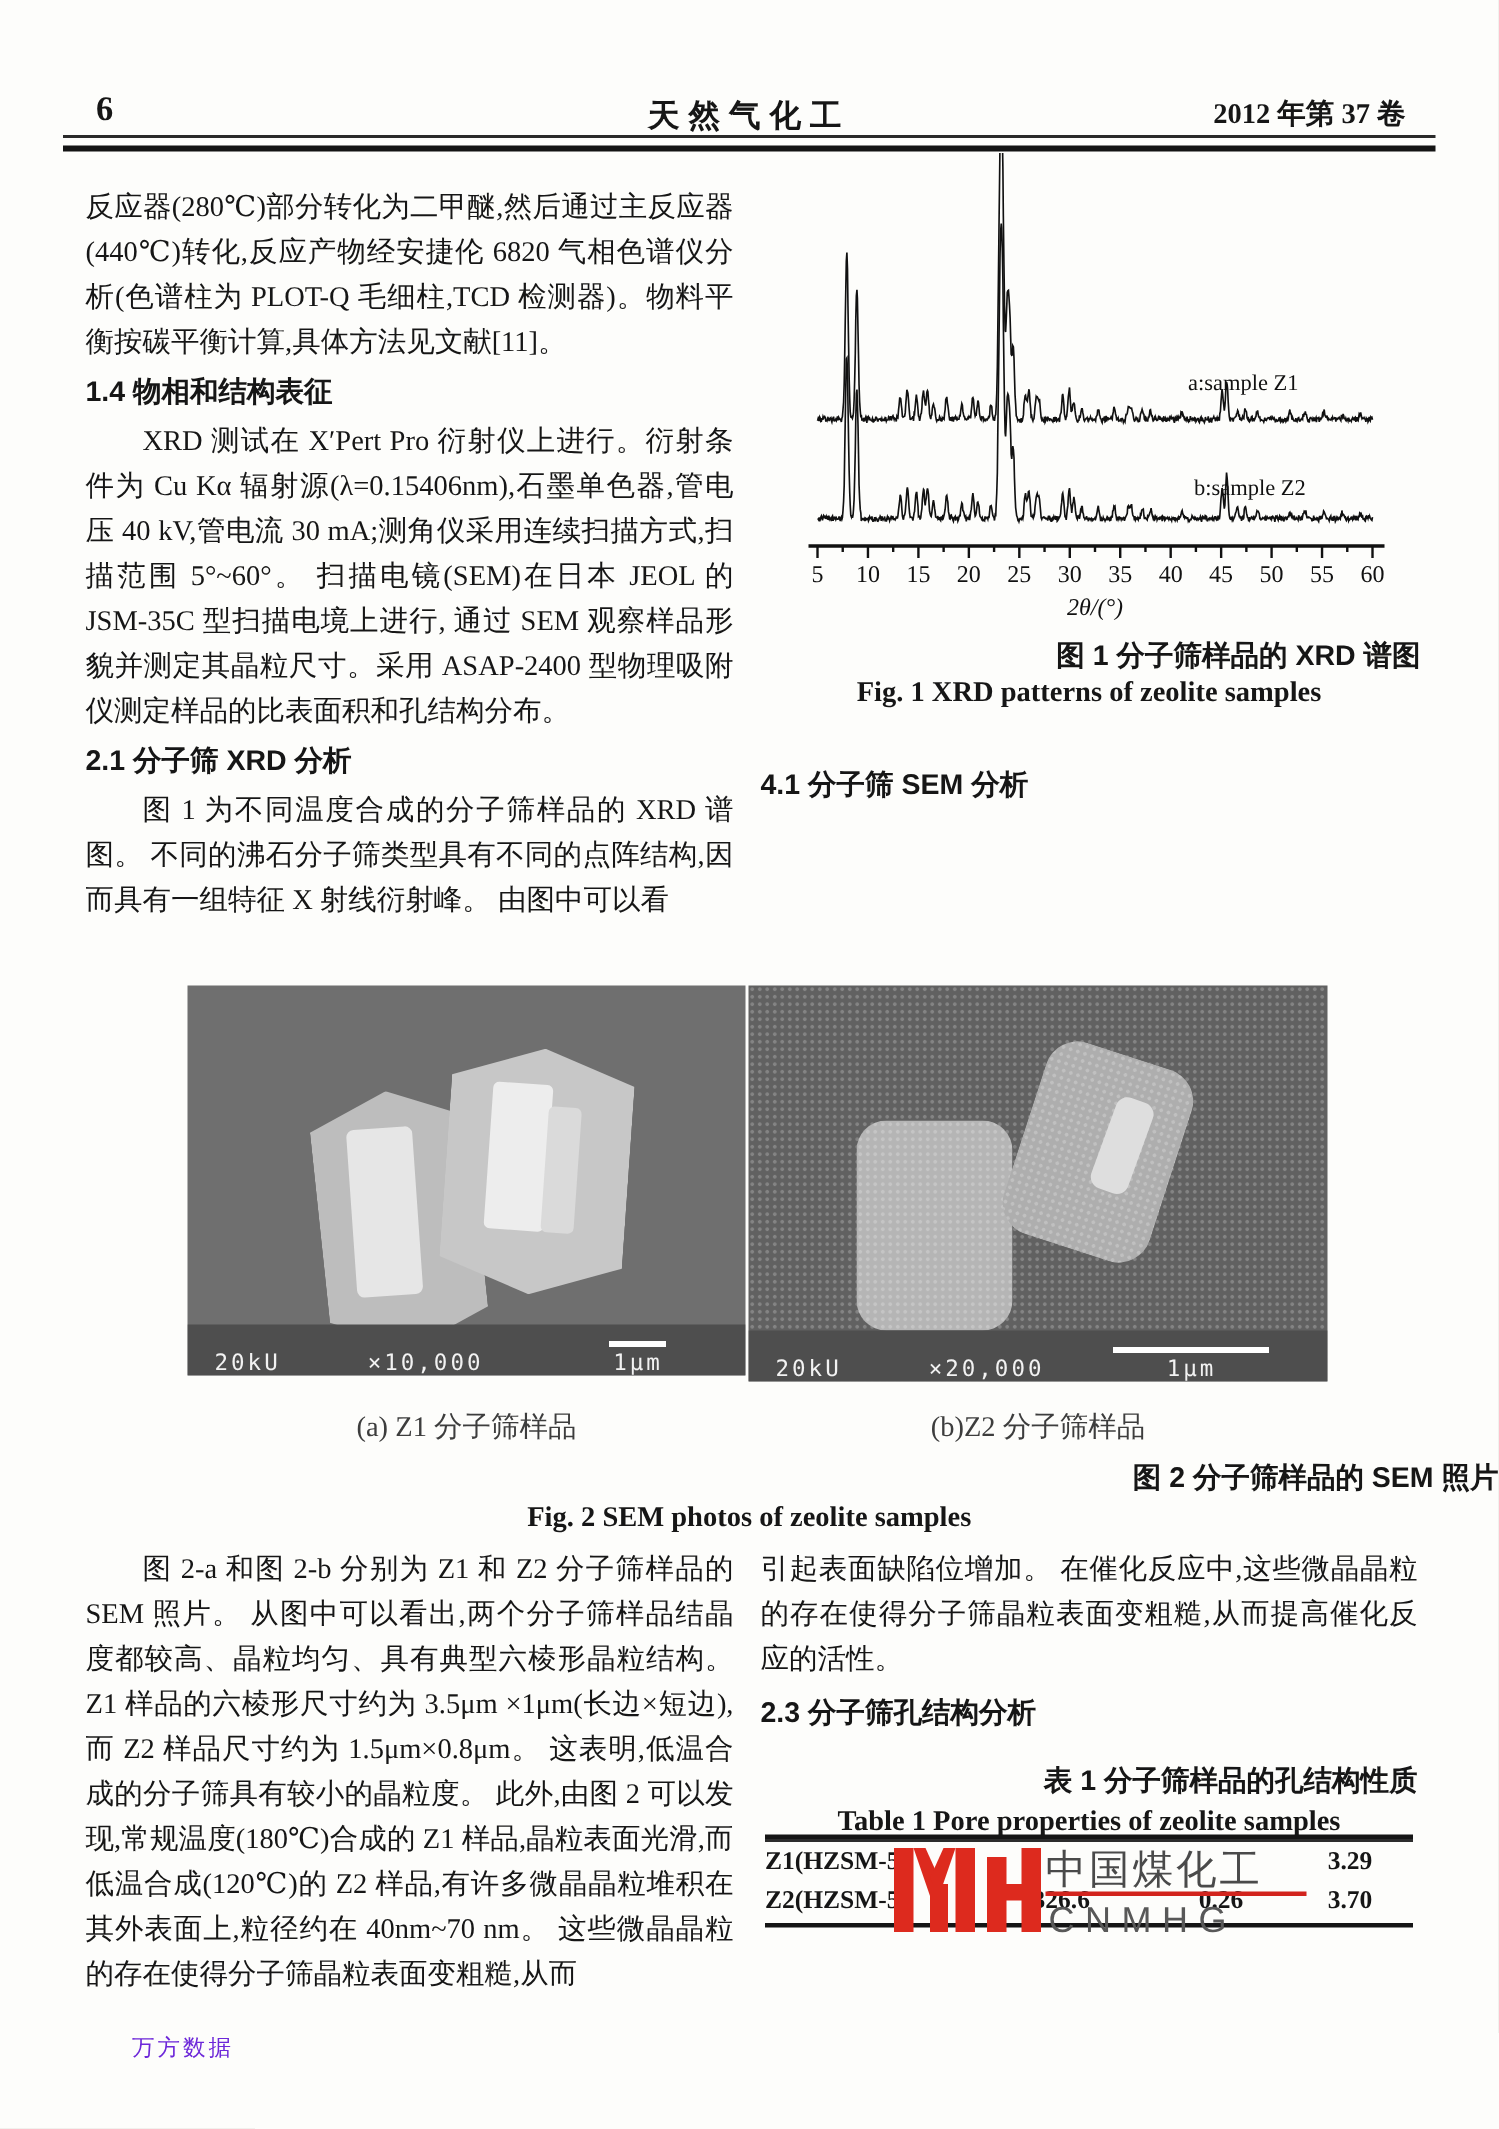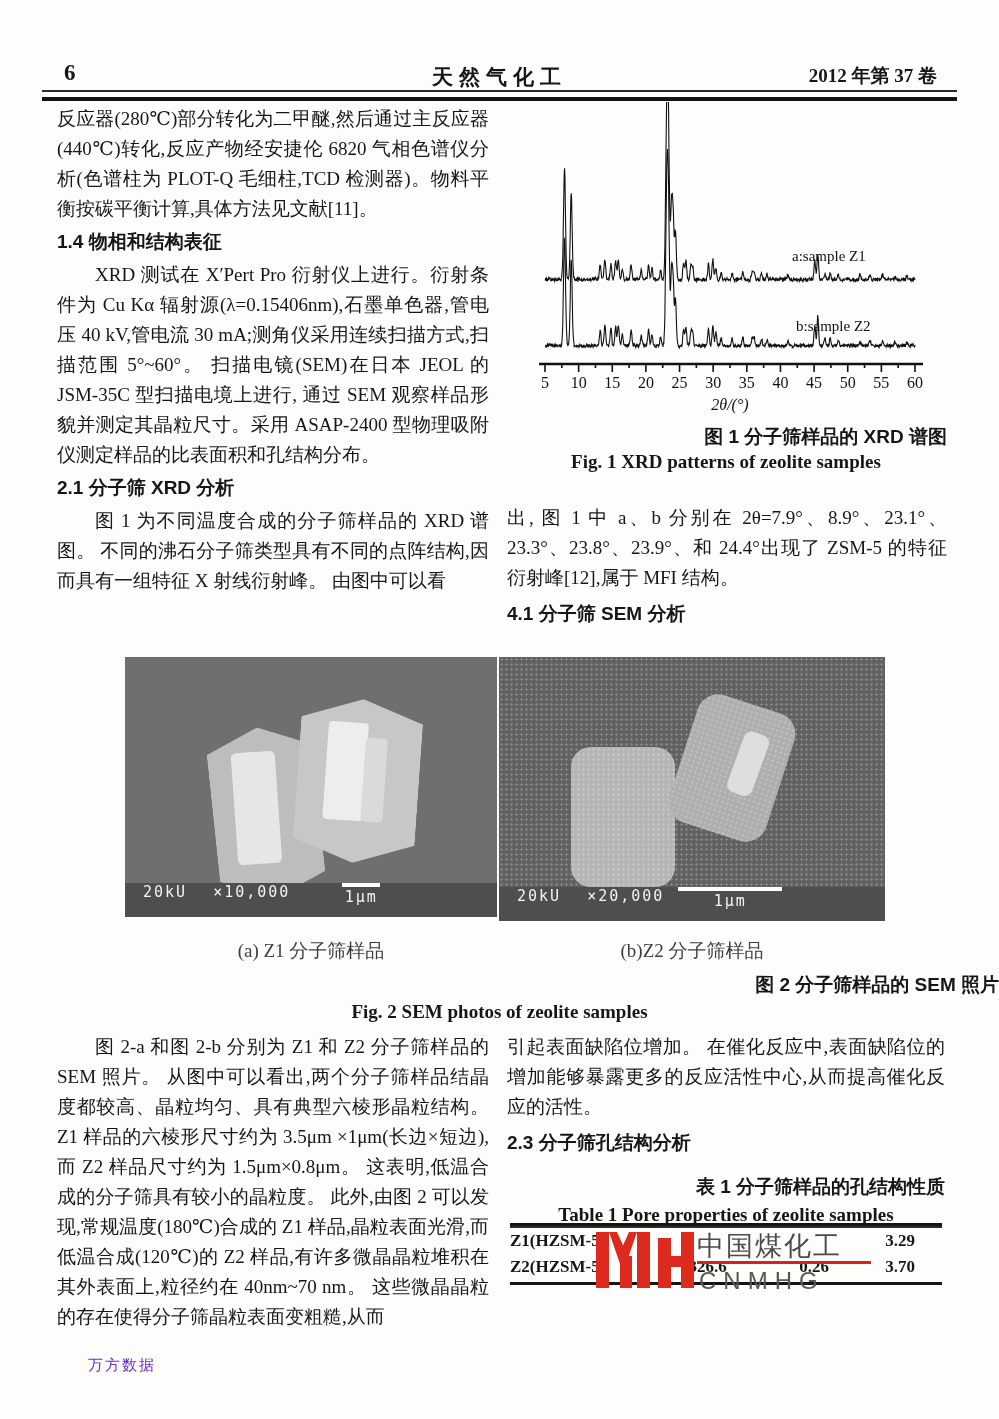--- a/index.html
+++ b/index.html
@@ -29,21 +29,21 @@
   .figcap-en{font-weight:700;font-size:19px;text-align:center;width:100%;}
   
   .sem{overflow:hidden;background:#6f6f6f;}
   .sem .inner{position:absolute;inset:0;}
   .speckle{background-image:radial-gradient(rgba(255,255,255,0.22) 1px,transparent 1.4px);
            background-size:5px 5px;}
   .crystal{position:absolute;}
   .hex{clip-path:polygon(50% 0,100% 13%,100% 87%,50% 100%,0 87%,0 13%);}
   .sembar{position:absolute;left:0;right:0;bottom:0;height:34px;background:#4e4e4e;
           color:#f2f2f2;font-family:"DejaVu Sans Mono","Liberation Mono",monospace;
-          font-size:15px;letter-spacing:2px;display:flex;align-items:flex-start;}
+          font-size:15px;letter-spacing:2px;display:flex;align-items:flex-end;gap:32px;}
   .sembar span{display:inline-block;}
   .scaleunit{border-top:4px solid #fff;padding-top:1px;text-align:center;}
   .semcap{font-size:19px;color:#3d3d3d;text-align:center;}
   
   #tbl{left:510px;top:1223px;width:432px;font-size:17px;font-weight:700;}
   .tgrid{display:grid;grid-template-columns:135px 125px 88px 84px;align-items:center;}
   .tgrid div{padding:3px 0;}
   .tr-thick{height:3px;background:#151515;}
   .tr-thin{height:1.5px;background:#2c2c2c;}
   .c-center{text-align:center;}
@@ -58,21 +58,21 @@
 <body>
 
 <div id="page">
 
   <div class="abs pgnum" style="left:64px;top:60px;">6</div>
   <div class="abs jtitle" style="left:0;right:0;top:63px;text-align:center;">天然气化工</div>
   <div class="abs vol" style="right:62px;top:63px;">2012 年第 37 卷</div>
   <div class="abs rule-thin" style="left:42px;right:42px;top:90px;"></div>
   <div class="abs rule-thick" style="left:42px;right:42px;top:97px;"></div>
 
-  <div class="abs col" style="left:57px;top:104px;">
+  <div class="abs col" style="left:57px;top:124px;">
     <p class="para">反应器(280℃)部分转化为二甲醚,然后通过主反应器(440℃)转化,反应产物经安捷伦 6820 气相色谱仪分析(色谱柱为 PLOT-Q 毛细柱,TCD 检测器)。物料平衡按碳平衡计算,具体方法见文献[11]。</p>
     <div class="h-sub">1.4  物相和结构表征</div>
     <p class="para indent">XRD 测试在 X′Pert Pro 衍射仪上进行。衍射条件为 Cu Kα 辐射源(λ=0.15406nm),石墨单色器,管电压 40 kV,管电流 30 mA;测角仪采用连续扫描方式,扫描范围 5°~60°。 扫描电镜(SEM)在日本 JEOL 的 JSM-35C 型扫描电境上进行, 通过 SEM 观察样品形貌并测定其晶粒尺寸。采用 ASAP-2400 型物理吸附仪测定样品的比表面积和孔结构分布。</p>
     <div class="h-sub">2.1  分子筛 XRD 分析</div>
     <p class="para indent">图 1 为不同温度合成的分子筛样品的 XRD 谱图。 不同的沸石分子筛类型具有不同的点阵结构,因而具有一组特征 X 射线衍射峰。 由图中可以看</p>
   </div>
 
   <div id="fig1" class="abs">
     <svg id="xrd-svg" width="442" height="312" viewBox="0 0 442 312">
         <polyline points="40.0,178.5 40.4,177.4 40.7,175.8 41.1,178.8 41.5,176.0 41.8,176.6 42.2,179.0 42.6,178.8 43.0,176.7 43.3,177.9 43.7,175.7 44.1,176.7 44.4,176.2 44.8,175.7 45.2,176.5 45.5,178.5 45.9,178.3 46.3,178.7 46.7,176.9 47.0,177.5 47.4,176.9 47.8,178.8 48.1,177.3 48.5,176.9 48.9,176.5 49.2,178.2 49.6,179.4 50.0,177.3 50.4,177.7 50.7,175.7 51.1,178.5 51.5,178.6 51.8,178.3 52.2,177.5 52.6,178.4 52.9,177.4 53.3,175.6 53.7,178.3 54.1,176.2 54.4,176.8 54.8,177.6 55.2,177.5 55.5,177.8 55.9,179.3 56.3,176.6 56.6,175.9 57.0,171.0 57.4,166.0 57.8,153.5 58.1,137.1 58.5,111.8 58.9,88.9 59.2,72.2 59.6,66.3 60.0,77.5 60.3,101.5 60.7,126.5 61.1,149.6 61.5,164.4 61.8,172.4 62.2,176.0 62.6,176.3 62.9,175.9 63.3,176.9 63.7,175.2 64.0,173.0 64.4,164.8 64.8,151.0 65.2,133.3 65.5,111.9 65.9,95.2 66.3,91.2 66.6,96.9 67.0,118.2 67.4,137.6 67.7,154.6 68.1,165.9 68.5,171.8 68.9,176.3 69.2,174.6 69.6,177.9 70.0,177.8 70.3,177.5 70.7,179.0 71.1,176.5 71.4,178.8 71.8,177.0 72.2,175.9 72.6,177.5 72.9,179.9 73.3,176.2 73.7,176.7 74.0,176.0 74.4,177.6 74.8,176.9 75.1,177.7 75.5,178.0 75.9,178.4 76.3,177.7 76.6,176.9 77.0,179.5 77.4,177.3 77.7,178.9 78.1,178.4 78.5,178.2 78.8,176.2 79.2,176.2 79.6,176.9 80.0,178.6 80.3,178.7 80.7,177.6 81.1,177.4 81.4,177.3 81.8,177.1 82.2,178.2 82.5,178.4 82.9,176.9 83.3,178.4 83.7,178.3 84.0,177.8 84.4,177.4 84.8,178.7 85.1,176.4 85.5,176.5 85.9,178.8 86.2,178.0 86.6,178.0 87.0,178.0 87.4,176.0 87.7,176.5 88.1,177.4 88.5,175.8 88.8,175.8 89.2,178.3 89.6,177.0 89.9,175.7 90.3,175.1 90.7,176.4 91.1,177.7 91.4,176.7 91.8,177.0 92.2,177.5 92.5,179.0 92.9,175.6 93.3,176.5 93.6,176.7 94.0,171.6 94.4,168.0 94.8,163.3 95.1,163.3 95.5,163.8 95.9,168.2 96.2,170.5 96.6,175.6 97.0,176.1 97.3,175.9 97.7,175.6 98.1,175.4 98.5,173.1 98.8,168.0 99.2,163.1 99.6,157.9 99.9,158.9 100.3,160.3 100.7,165.1 101.0,169.5 101.4,174.1 101.8,177.5 102.2,177.6 102.5,177.3 102.9,176.7 103.3,176.6 103.6,175.4 104.0,178.6 104.4,173.4 104.7,173.8 105.1,169.3 105.5,165.0 105.9,161.1 106.2,163.4 106.6,166.4 107.0,171.0 107.3,175.4 107.7,176.1 108.1,178.5 108.4,176.9 108.8,174.2 109.2,173.6 109.6,169.9 109.9,163.4 110.3,160.8 110.7,158.3 111.0,161.6 111.4,164.9 111.8,167.1 112.1,168.4 112.5,164.6 112.9,159.4 113.3,158.4 113.6,159.1 114.0,164.8 114.4,168.5 114.7,174.0 115.1,175.9 115.5,177.4 115.8,175.1 116.2,174.6 116.6,169.9 117.0,168.2 117.3,167.5 117.7,169.2 118.1,170.2 118.4,172.2 118.8,175.8 119.2,178.0 119.5,178.9 119.9,177.8 120.3,177.9 120.7,178.2 121.0,178.0 121.4,175.7 121.8,176.6 122.1,178.0 122.5,177.5 122.9,179.0 123.2,176.6 123.6,177.3 124.0,176.7 124.4,177.3 124.7,173.7 125.1,171.0 125.5,164.3 125.8,163.8 126.2,162.6 126.6,166.7 126.9,168.4 127.3,171.5 127.7,175.3 128.1,177.9 128.4,178.0 128.8,176.1 129.2,177.6 129.5,178.7 129.9,175.7 130.3,178.0 130.6,179.0 131.0,176.4 131.4,176.2 131.8,177.7 132.1,175.9 132.5,176.9 132.9,175.8 133.2,177.9 133.6,177.5 134.0,177.4 134.3,177.4 134.7,175.1 135.1,175.2 135.5,171.7 135.8,169.5 136.2,167.0 136.6,168.1 136.9,172.1 137.3,174.1 137.7,175.7 138.0,175.8 138.4,177.5 138.8,177.2 139.2,177.7 139.5,177.9 139.9,177.3 140.3,176.4 140.6,176.9 141.0,175.6 141.4,176.3 141.7,176.5 142.1,176.5 142.5,171.9 142.9,168.5 143.2,163.5 143.6,163.1 144.0,164.5 144.3,168.7 144.7,172.9 145.1,175.4 145.4,174.6 145.8,174.7 146.2,170.6 146.6,168.5 146.9,165.0 147.3,166.1 147.7,170.0 148.0,174.0 148.4,175.9 148.8,177.6 149.1,178.0 149.5,176.0 149.9,176.2 150.3,176.0 150.6,178.3 151.0,177.3 151.4,178.2 151.7,177.9 152.1,178.4 152.5,177.3 152.8,177.3 153.2,177.8 153.6,177.1 154.0,176.0 154.3,176.4 154.7,175.7 155.1,169.1 155.4,168.2 155.8,168.4 156.2,169.1 156.5,173.9 156.9,175.8 157.3,178.2 157.7,176.1 158.0,178.6 158.4,175.2 158.8,174.4 159.1,169.3 159.5,160.2 159.9,142.4 160.2,118.3 160.6,84.5 161.0,49.4 161.4,16.4 161.7,-10.0 162.1,-26.9 162.5,-32.0 162.8,-27.2 163.2,-14.2 163.6,10.3 163.9,42.4 164.3,74.7 164.7,101.9 165.1,118.4 165.4,119.3 165.8,111.7 166.2,101.6 166.5,92.9 166.9,91.8 167.3,91.5 167.6,95.3 168.0,101.6 168.4,109.8 168.8,123.6 169.1,134.1 169.5,134.8 169.9,134.5 170.2,128.5 170.6,129.3 171.0,136.8 171.3,148.2 171.7,161.3 172.1,167.4 172.5,175.3 172.8,175.7 173.2,177.0 173.6,178.6 173.9,178.0 174.3,177.7 174.7,177.8 175.0,179.3 175.4,179.3 175.8,176.7 176.2,179.1 176.5,178.8 176.9,176.8 177.3,174.6 177.6,167.8 178.0,165.0 178.4,161.9 178.7,161.5 179.1,164.2 179.5,164.8 179.9,165.4 180.2,163.1 180.6,160.1 181.0,157.5 181.3,160.0 181.7,166.2 182.1,170.4 182.4,175.7 182.8,175.2 183.2,177.6 183.6,178.7 183.9,177.5 184.3,177.2 184.7,173.2 185.0,169.3 185.4,166.1 185.8,162.3 186.1,162.8 186.5,162.6 186.9,163.4 187.3,164.4 187.6,165.2 188.0,163.8 188.4,168.8 188.7,172.5 189.1,176.4 189.5,177.9 189.8,177.2 190.2,178.8 190.6,177.2 191.0,179.7 191.3,175.8 191.7,179.5 192.1,178.6 192.4,176.7 192.8,177.4 193.2,178.0 193.5,175.8 193.9,176.9 194.3,177.3 194.7,178.7 195.0,177.3 195.4,177.4 195.8,177.6 196.1,178.0 196.5,178.7 196.9,179.2 197.2,177.8 197.6,176.2 198.0,179.3 198.4,175.9 198.7,178.6 199.1,176.1 199.5,178.8 199.8,178.4 200.2,177.7 200.6,177.2 200.9,177.7 201.3,179.3 201.7,174.9 202.1,173.7 202.4,173.0 202.8,168.2 203.2,161.6 203.5,160.6 203.9,163.7 204.3,168.6 204.6,174.0 205.0,175.8 205.4,178.0 205.8,176.1 206.1,175.6 206.5,171.9 206.9,166.6 207.2,162.6 207.6,159.5 208.0,156.3 208.3,161.2 208.7,166.9 209.1,172.7 209.5,171.1 209.8,171.3 210.2,167.9 210.6,167.1 210.9,166.8 211.3,167.5 211.7,171.8 212.0,174.3 212.4,176.3 212.8,177.9 213.2,179.1 213.5,179.3 213.9,178.3 214.3,178.1 214.6,174.9 215.0,176.7 215.4,174.4 215.7,172.3 216.1,170.6 216.5,170.6 216.9,173.3 217.2,174.6 217.6,177.8 218.0,178.7 218.3,178.1 218.7,177.3 219.1,177.0 219.4,177.1 219.8,176.4 220.2,177.9 220.6,176.6 220.9,178.2 221.3,177.1 221.7,177.1 222.0,175.9 222.4,177.3 222.8,177.8 223.1,177.3 223.5,178.3 223.9,177.7 224.3,177.9 224.6,177.5 225.0,177.8 225.4,178.6 225.7,176.0 226.1,175.3 226.5,174.5 226.8,171.0 227.2,172.6 227.6,171.0 228.0,174.8 228.3,175.3 228.7,177.2 229.1,177.4 229.4,179.0 229.8,179.8 230.2,177.0 230.5,176.9 230.9,178.4 231.3,175.6 231.7,179.2 232.0,178.9 232.4,175.2 232.8,179.0 233.1,176.3 233.5,176.4 233.9,177.4 234.2,176.9 234.6,177.2 235.0,177.2 235.4,176.7 235.7,176.0 236.1,177.0 236.5,177.6 236.8,174.5 237.2,172.6 237.6,169.2 237.9,170.0 238.3,171.4 238.7,174.0 239.1,175.3 239.4,177.5 239.8,177.0 240.2,177.7 240.5,176.8 240.9,178.7 241.3,178.5 241.6,178.5 242.0,177.7 242.4,178.5 242.8,177.1 243.1,177.0 243.5,177.4 243.9,179.5 244.2,178.6 244.6,178.2 245.0,179.1 245.3,176.8 245.7,174.3 246.1,174.4 246.5,173.5 246.8,171.7 247.2,169.0 247.6,169.1 247.9,169.3 248.3,169.9 248.7,170.1 249.0,170.2 249.4,170.1 249.8,172.1 250.2,173.3 250.5,175.1 250.9,177.7 251.3,178.7 251.6,178.5 252.0,177.4 252.4,176.3 252.7,176.8 253.1,177.9 253.5,177.2 253.9,179.5 254.2,177.9 254.6,179.3 255.0,176.7 255.3,174.1 255.7,173.1 256.1,172.0 256.4,170.9 256.8,172.3 257.2,173.8 257.6,174.2 257.9,177.5 258.3,178.1 258.7,175.9 259.0,176.2 259.4,178.9 259.8,177.1 260.1,179.1 260.5,176.2 260.9,176.2 261.3,174.5 261.6,171.5 262.0,171.2 262.4,173.7 262.7,175.2 263.1,175.1 263.5,177.8 263.8,178.7 264.2,178.3 264.6,176.7 265.0,177.8 265.3,175.9 265.7,177.0 266.1,178.3 266.4,178.3 266.8,178.1 267.2,176.5 267.5,177.6 267.9,175.2 268.3,177.9 268.7,176.6 269.0,177.0 269.4,178.1 269.8,178.5 270.1,176.4 270.5,177.6 270.9,175.5 271.2,178.1 271.6,177.9 272.0,176.9 272.4,179.2 272.7,177.8 273.1,177.0 273.5,178.0 273.8,177.4 274.2,177.9 274.6,176.5 274.9,177.6 275.3,176.4 275.7,175.6 276.1,177.1 276.4,176.9 276.8,176.5 277.2,177.7 277.5,177.0 277.9,179.9 278.3,178.3 278.6,176.4 279.0,175.8 279.4,178.2 279.8,178.0 280.1,176.3 280.5,177.4 280.9,175.8 281.2,176.5 281.6,176.7 282.0,176.4 282.3,172.9 282.7,173.5 283.1,172.2 283.5,175.7 283.8,174.7 284.2,176.0 284.6,177.4 284.9,176.7 285.3,177.8 285.7,178.5 286.0,177.3 286.4,175.8 286.8,178.5 287.2,179.1 287.5,177.5 287.9,179.3 288.3,177.8 288.6,175.4 289.0,177.4 289.4,177.2 289.7,178.0 290.1,177.1 290.5,177.8 290.9,177.1 291.2,177.9 291.6,176.5 292.0,176.9 292.3,179.1 292.7,178.4 293.1,177.8 293.4,177.1 293.8,177.1 294.2,178.9 294.6,179.6 294.9,178.3 295.3,176.5 295.7,175.9 296.0,178.7 296.4,176.7 296.8,177.2 297.1,178.6 297.5,178.6 297.9,179.7 298.3,178.6 298.6,176.0 299.0,177.5 299.4,177.8 299.7,178.0 300.1,177.7 300.5,175.6 300.8,177.9 301.2,179.8 301.6,177.0 302.0,179.2 302.3,176.4 302.7,179.7 303.1,177.8 303.4,177.3 303.8,176.7 304.2,175.7 304.5,176.8 304.9,176.8 305.3,178.8 305.7,177.1 306.0,177.5 306.4,176.3 306.8,178.0 307.1,177.7 307.5,176.0 307.9,178.5 308.2,173.8 308.6,172.3 309.0,165.7 309.4,160.9 309.7,157.4 310.1,160.6 310.5,165.5 310.8,167.8 311.2,171.7 311.6,168.6 311.9,164.2 312.3,155.9 312.7,152.8 313.1,154.5 313.4,157.3 313.8,165.8 314.2,171.8 314.5,175.4 314.9,177.8 315.3,179.0 315.6,176.9 316.0,177.2 316.4,176.9 316.8,177.6 317.1,179.0 317.5,176.9 317.9,176.6 318.2,176.4 318.6,175.9 319.0,175.7 319.3,174.0 319.7,173.5 320.1,171.6 320.5,172.5 320.8,175.7 321.2,174.3 321.6,178.0 321.9,176.3 322.3,178.0 322.7,178.2 323.0,177.5 323.4,175.7 323.8,176.9 324.2,177.2 324.5,174.1 324.9,170.3 325.3,171.5 325.6,171.9 326.0,172.6 326.4,176.7 326.7,177.3 327.1,175.9 327.5,178.7 327.9,179.1 328.2,177.2 328.6,178.8 329.0,177.1 329.3,175.8 329.7,175.5 330.1,179.0 330.4,177.1 330.8,177.2 331.2,178.1 331.6,177.3 331.9,176.2 332.3,175.8 332.7,172.3 333.0,174.0 333.4,171.6 333.8,174.4 334.1,175.8 334.5,176.4 334.9,176.1 335.3,178.4 335.6,178.0 336.0,177.8 336.4,178.2 336.7,178.4 337.1,178.5 337.5,179.4 337.8,178.3 338.2,176.4 338.6,178.0 339.0,177.9 339.3,178.2 339.7,177.1 340.1,176.9 340.4,176.4 340.8,176.5 341.2,176.6 341.5,178.1 341.9,176.1 342.3,175.7 342.7,177.4 343.0,177.0 343.4,176.1 343.8,177.2 344.1,177.5 344.5,176.7 344.9,177.7 345.2,179.1 345.6,179.0 346.0,177.9 346.4,178.2 346.7,178.7 347.1,178.4 347.5,177.6 347.8,176.2 348.2,178.0 348.6,177.1 348.9,179.3 349.3,178.7 349.7,177.8 350.1,178.8 350.4,177.4 350.8,178.8 351.2,177.8 351.5,179.0 351.9,176.7 352.3,179.0 352.6,178.4 353.0,177.1 353.4,178.8 353.8,177.2 354.1,174.8 354.5,172.7 354.9,171.0 355.2,173.7 355.6,173.6 356.0,174.8 356.3,177.8 356.7,176.2 357.1,177.3 357.5,178.4 357.8,178.6 358.2,178.3 358.6,178.6 358.9,176.8 359.3,178.4 359.7,179.0 360.0,177.8 360.4,176.7 360.8,176.4 361.2,178.5 361.5,178.7 361.9,178.6 362.3,177.6 362.6,177.6 363.0,176.9 363.4,177.5 363.7,174.1 364.1,176.0 364.5,173.3 364.9,174.4 365.2,172.3 365.6,174.2 366.0,174.5 366.3,176.4 366.7,177.8 367.1,179.4 367.4,177.4 367.8,179.7 368.2,177.0 368.6,176.3 368.9,176.3 369.3,177.1 369.7,177.0 370.0,178.9 370.4,176.9 370.8,177.7 371.1,176.2 371.5,178.6 371.9,177.4 372.3,176.5 372.6,179.4 373.0,176.6 373.4,176.9 373.7,176.7 374.1,176.4 374.5,179.2 374.8,178.2 375.2,177.0 375.6,177.5 376.0,176.7 376.3,176.5 376.7,173.8 377.1,174.7 377.4,172.9 377.8,171.0 378.2,174.6 378.5,175.3 378.9,176.0 379.3,176.2 379.7,175.1 380.0,177.3 380.4,178.0 380.8,177.1 381.1,177.6 381.5,177.7 381.9,178.0 382.2,177.7 382.6,176.9 383.0,177.8 383.4,176.2 383.7,177.3 384.1,177.1 384.5,176.9 384.8,176.5 385.2,176.6 385.6,179.1 385.9,176.9 386.3,176.8 386.7,177.5 387.1,177.2 387.4,176.7 387.8,176.2 388.2,177.2 388.5,177.7 388.9,178.4 389.3,174.6 389.6,175.4 390.0,176.3 390.4,174.0 390.8,175.2 391.1,177.0 391.5,177.0 391.9,177.8 392.2,176.9 392.6,178.3 393.0,177.7 393.3,177.4 393.7,178.6 394.1,176.5 394.5,177.9 394.8,178.6 395.2,178.2 395.6,178.1 395.9,178.8 396.3,177.4 396.7,176.6 397.0,177.9 397.4,176.3 397.8,178.4 398.2,176.4 398.5,176.1 398.9,179.2 399.3,177.5 399.6,176.1 400.0,178.2 400.4,178.6 400.7,176.8 401.1,174.2 401.5,175.0 401.9,173.3 402.2,173.3 402.6,175.4 403.0,177.1 403.3,176.6 403.7,176.8 404.1,177.0 404.4,176.4 404.8,177.2 405.2,177.6 405.6,179.2 405.9,176.9 406.3,177.6 406.7,177.3 407.0,179.3 407.4,178.4 407.8,175.9 408.1,177.9 408.5,178.6 408.9,176.0 409.3,176.6 409.6,176.3 410.0,177.8" fill="none" stroke="#111" stroke-width="1.1"></polyline>
@@ -115,21 +115,20 @@
         <text x="410" y="286" text-anchor="middle" font-size="16" font-family="&quot;Liberation Serif&quot;, serif" fill="#111">60</text>
         <text x="225" y="308" text-anchor="middle" font-size="16" font-style="italic" font-family="&quot;Liberation Serif&quot;, serif" fill="#111">2θ/(°)</text>
       </svg>
     <div class="serieslabel" style="left:287px;top:146px;">a:sample Z1</div>
     <div class="serieslabel" style="left:291px;top:216px;">b:sample Z2</div>
     <div class="abs figcap-cn" style="top:322px;">图 1   分子筛样品的 XRD 谱图</div>
     <div class="abs figcap-en" style="top:349px;text-align:center;">Fig. 1   XRD patterns of zeolite samples</div>
   </div>
 
   <div class="abs" style="left:507px;top:503px;width:440px;">
-    <p class="para">出, 图 1 中 a、b 分别在 2θ=7.9°、8.9°、23.1°、23.3°、23.8°、23.9°、和 24.4°出现了 ZSM-5 的特征衍射峰[12],属于 MFI 结构。</p>
     <div class="h-sub" style="margin-top:6px;">4.1  分子筛 SEM 分析</div>
   </div>
 
   <div class="abs sem" style="left:125px;top:657px;width:372px;height:260px;">
     <div class="inner">
       <div class="crystal hex" style="left:88px;top:70px;width:106px;height:172px;background:#bdbdbd;transform:rotate(-6deg);">
         <div class="crystal" style="left:22px;top:24px;width:44px;height:112px;background:#e6e6e6;border-radius:5px;transform:rotate(2deg);"></div>
       </div>
       <div class="crystal hex" style="left:172px;top:42px;width:122px;height:164px;background:#c7c7c7;transform:rotate(4deg);">
         <div class="crystal" style="left:28px;top:24px;width:40px;height:98px;background:#ededed;border-radius:4px;"></div>
@@ -160,21 +159,21 @@
   <div class="abs semcap" style="left:125px;top:938px;width:372px;">(a) Z1 分子筛样品</div>
   <div class="abs semcap" style="left:499px;top:938px;width:386px;">(b)Z2 分子筛样品</div>
   <div class="abs figcap-cn" style="left:0;right:0;top:972px;">图 2   分子筛样品的 SEM 照片</div>
   <div class="abs figcap-en" style="left:0;right:0;top:1001px;">Fig. 2   SEM photos of zeolite samples</div>
 
   <div class="abs col" style="left:57px;top:1032px;">
     <p class="para indent">图 2-a 和图 2-b 分别为 Z1 和 Z2 分子筛样品的 SEM 照片。 从图中可以看出,两个分子筛样品结晶度都较高、晶粒均匀、具有典型六棱形晶粒结构。Z1 样品的六棱形尺寸约为 3.5μm ×1μm(长边×短边),而 Z2 样品尺寸约为 1.5μm×0.8μm。 这表明,低温合成的分子筛具有较小的晶粒度。 此外,由图 2 可以发现,常规温度(180℃)合成的 Z1 样品,晶粒表面光滑,而低温合成(120℃)的 Z2 样品,有许多微晶晶粒堆积在其外表面上,粒径约在 40nm~70 nm。 这些微晶晶粒的存在使得分子筛晶粒表面变粗糙,从而</p>
   </div>
 
   <div class="abs" style="left:507px;top:1032px;width:438px;">
-    <p class="para">引起表面缺陷位增加。 在催化反应中,表面缺陷位的增加能够暴露更多的反应活性中心,从而提高催化反应的活性。</p>
+    <p class="para">引起表面缺陷位增加。 在催化反应中,这些微晶晶粒的存在使得分子筛晶粒表面变粗糙,从而提高催化反应的活性。</p>
     <div class="h-sub" style="margin-top:6px;">2.3  分子筛孔结构分析</div>
     <div class="figcap-cn" style="margin-top:16px;">表 1   分子筛样品的孔结构性质</div>
     <div class="figcap-en" style="margin-top:4px;">Table 1   Pore properties of zeolite samples</div>
   </div>
 
   <div id="tbl" class="abs">
     <div class="tr-thick"></div>
     <div class="tr-thin"></div>
     <div class="tgrid">
       <div class="c-left">Z1(HZSM-5)</div>

